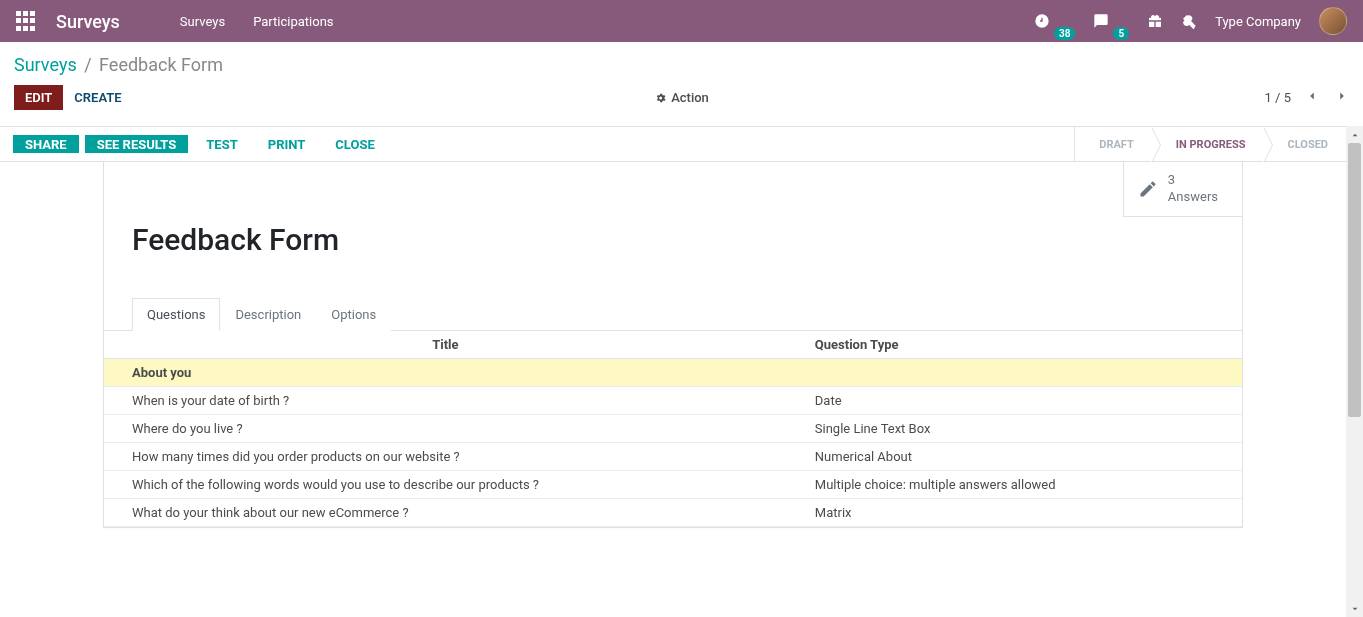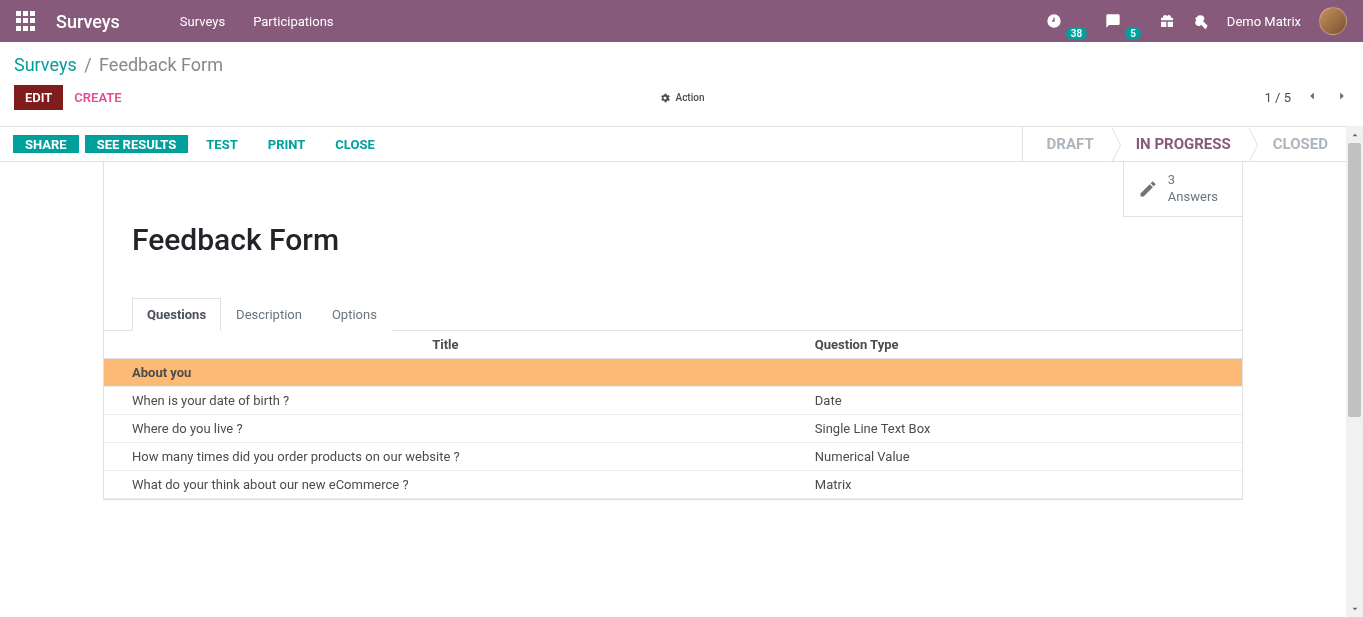--- a/index.html
+++ b/index.html
@@ -22,54 +22,54 @@
 
 .breadcrumb-bar { padding: 12px 26px 0 14px; }
 .breadcrumb { font-size: 18px; color: #4c4c4c; }
 .breadcrumb a { color: #00A09D; text-decoration: none; }
 .breadcrumb .sep { color: #888; margin: 0 3px; }
 .breadcrumb .current { color: #888; }
 
 .control-bar { display: flex; align-items: center; padding: 10px 14px 12px 14px; }
 .btn { padding: 5px 11px; font-size: 13px; font-weight: 600; cursor: pointer; border: none; }
 .btn-primary { background: #7f1d1d; color: #fff; }
-.btn-link { background: transparent; color: #ec4899; }
-.action-menu { position: absolute; left: 50%; transform: translateX(-50%); display: flex; gap: 5px; cursor: pointer; color: #4c4c4c; font-size: 10px; font-weight: 500;}
+.btn-link { background: transparent; color: #0c4a6e; }
+.action-menu { position: absolute; left: 50%; transform: translateX(-50%); display: flex; align-items: center; gap: 5px; cursor: pointer; color: #4c4c4c; font-size: 13px; font-weight: 500;}
 .action-menu svg { width: 12px; height: 12px; fill: #4c4c4c; }
 .pager { margin-left: auto; display: flex; align-items: center; gap: 14px; color: #4c4c4c; font-size: 13px;}
 .pager .arrows { display: flex; gap: 16px; }
 .pager .arrows span { cursor: pointer; color: #666; }
 .pager .arrows svg { width: 14px; height: 14px; fill: #666; }
 
 .toolbar-row { border-top: 1px solid #dee2e6; border-bottom: 1px solid #dee2e6; display: flex; align-items: stretch; padding-left: 10px; height: 36px; }
 .tb-btn { padding: 0 12px; font-size: 13px; font-weight: 700; color: #00A09D; background: transparent; border: none; cursor: pointer; margin: 8px 3px; }
 .tb-btn.solid { background: #00A09D; color: #fff; }
 .status-bar { margin-left: auto; display: flex; align-items: stretch; border-left: 1px solid #dee2e6; }
-.status { position: relative; padding: 0 18px 0 24px; display: flex; align-items: center; font-size: 15px; font-weight: 700; color: #adb5bd; background: #fff; }
+.status { position: relative; padding: 0 18px 0 24px; display: flex; align-items: center; font-size: 11px; font-weight: 700; color: #adb5bd; background: #fff; }
 .status.active { color: #875A7B; }
 .status::after { content: ''; position: absolute; right: -8px; top: 0; width: 0; height: 0; border-top: 18px solid transparent; border-bottom: 18px solid transparent; border-left: 9px solid #fff; z-index: 2; }
 .status::before { content: ''; position: absolute; right: -9px; top: 0; width: 0; height: 0; border-top: 18px solid transparent; border-bottom: 18px solid transparent; border-left: 9px solid #dee2e6; z-index: 1; }
 .status:last-child::after, .status:last-child::before { display: none; }
 
 .form-area { padding: 0; display: flex; justify-content: center; margin-top: 0; }
 .form-sheet { width: 1140px; border: 1px solid #dee2e6; background: #fff; margin-top: -1px; box-shadow: 0 1px 3px rgba(0,0,0,.02); position: relative; }
 .stat-btn { position: absolute; right: 0; top: 0; border-left: 1px solid #dee2e6; border-bottom: 1px solid #dee2e6; padding: 10px 24px 10px 14px; display: flex; align-items: center; gap: 10px; cursor: pointer; }
 .stat-btn svg { width: 20px; height: 20px; fill: #6c757d; }
 .stat-text { font-size: 13px; color: #6c757d; line-height: 1.3; }
 .stat-text .num { font-weight: 400; }
 .form-title { font-size: 30px; color: #212529; padding: 60px 28px 40px 28px; font-weight: 500; }
 .tabs { display: flex; padding-left: 28px; gap: 0; }
 .tab { padding: 8px 14px; font-size: 13px; border: 1px solid #dee2e6; border-bottom: none; color: #6c757d; cursor: pointer; background: #fff; position: relative; top: 1px; }
-.tab.active { color: #495057; border-bottom: 1px solid #fff; font-weight: bold; }
+.tab.active { color: #495057; border-bottom: 1px solid #fff; }
 .tab:not(.active) { border-color: transparent; }
 .table { width: 100%; border-collapse: collapse; border-top: 1px solid #dee2e6; font-size: 13px; color: #4c4c4c;}
 .table th { text-align: left; padding: 6px 28px; font-weight: 700; border-bottom: 1px solid #dee2e6; }
 .table th:nth-child(1){ width: 60%; text-align: center; }
 .table td { padding: 6px 28px; border-bottom: 1px solid #e9ecef; }
-.table tr.section td { background: #fdba74; font-weight: 700; }
+.table tr.section td { background: #fef9c3; font-weight: 700; }
 
 .scrollbar { position: absolute; right: 0; top: 126px; bottom: 0; width: 17px; background: #f1f1f1; display: flex; flex-direction: column; align-items: center; justify-content: space-between; }
 .scrollbar .arrow { width: 100%; height: 17px; display: flex; align-items: center; justify-content: center; cursor: pointer;}
 .scrollbar .arrow svg { width: 10px; height: 10px; fill: #666; }
 .scrollbar .track { flex: 1; width: 100%; position: relative; }
 .scrollbar .thumb { position: absolute; top: 0; left: 2px; right: 2px; height: 60%; background: #c1c1c1; border-radius: 2px; cursor: pointer;}
 
 .content-wrap { position: absolute; left: 0; right: 17px; top: 126px; bottom: 0; overflow: hidden; }
 </style>
 </head>
@@ -108,21 +108,21 @@
     <div class="icon-btn">
       <svg viewBox="0 0 24 24">
           <path d="M20 7h-2.2a3 3 0 00-5.3-2.7L12 5l-.5-.7A3 3 0 006.2 7H4a1 1 0 00-1 1v3h18V8a1 1 0 00-1-1zM3 13v7a1 1 0 001 1h7v-8H3zm10 8h7a1 1 0 001-1v-7h-8z"></path>
         </svg>
     </div>
     <div class="icon-btn">
       <svg viewBox="0 0 24 24">
           <path d="M22 19l-7-7 1.4-1.4a5 5 0 00-6.7-6.7L11 5.2 8.8 3 3 8.8 5.2 11l-1.3 1.3a5 5 0 006.7 6.7L12 17.6l7 7z"></path>
         </svg>
     </div>
-    <span class="company">Demo Matrix</span>
+    <span class="company">Type Company</span>
     <div class="avatar"></div>
   </div>
 </div>
 
 <div class="breadcrumb-bar">
   <div class="breadcrumb">
     <a href="#">Surveys</a>
     <span class="sep">/</span>
     <span class="current">Feedback Form</span>
   </div>
@@ -195,21 +195,25 @@
             <tr class="row">
               <td>When is your date of birth ?</td>
               <td>Date</td>
             </tr>
             <tr class="row">
               <td>Where do you live ?</td>
               <td>Single Line Text Box</td>
             </tr>
             <tr class="row">
               <td>How many times did you order products on our website ?</td>
-              <td>Numerical Value</td>
+              <td>Numerical About</td>
+            </tr>
+            <tr class="row">
+              <td>Which of the following words would you use to describe our products ?</td>
+              <td>Multiple choice: multiple answers allowed</td>
             </tr>
             <tr class="row">
               <td>What do your think about our new eCommerce ?</td>
               <td>Matrix</td>
             </tr>
           </tbody>
     </table>
   </div>
 </div>
 </div>

